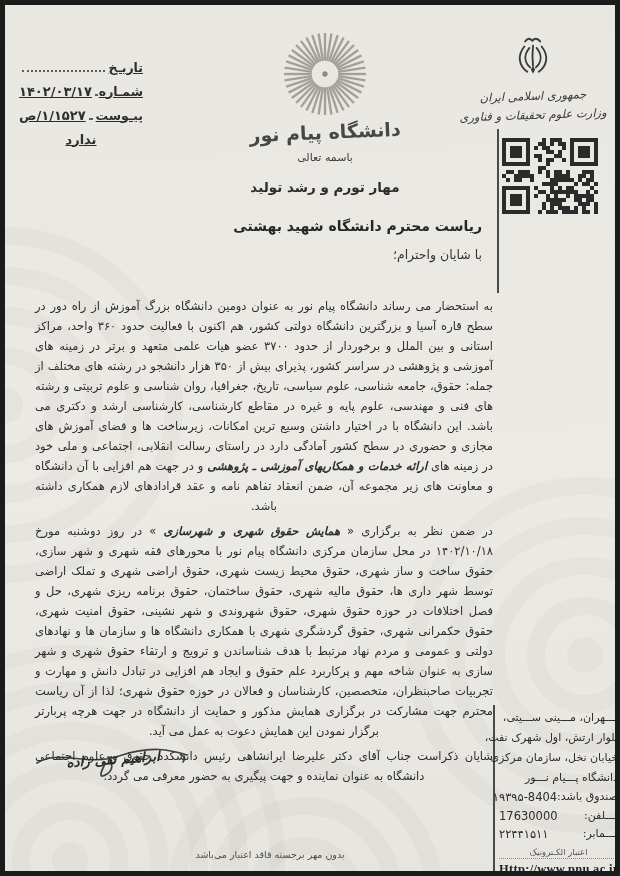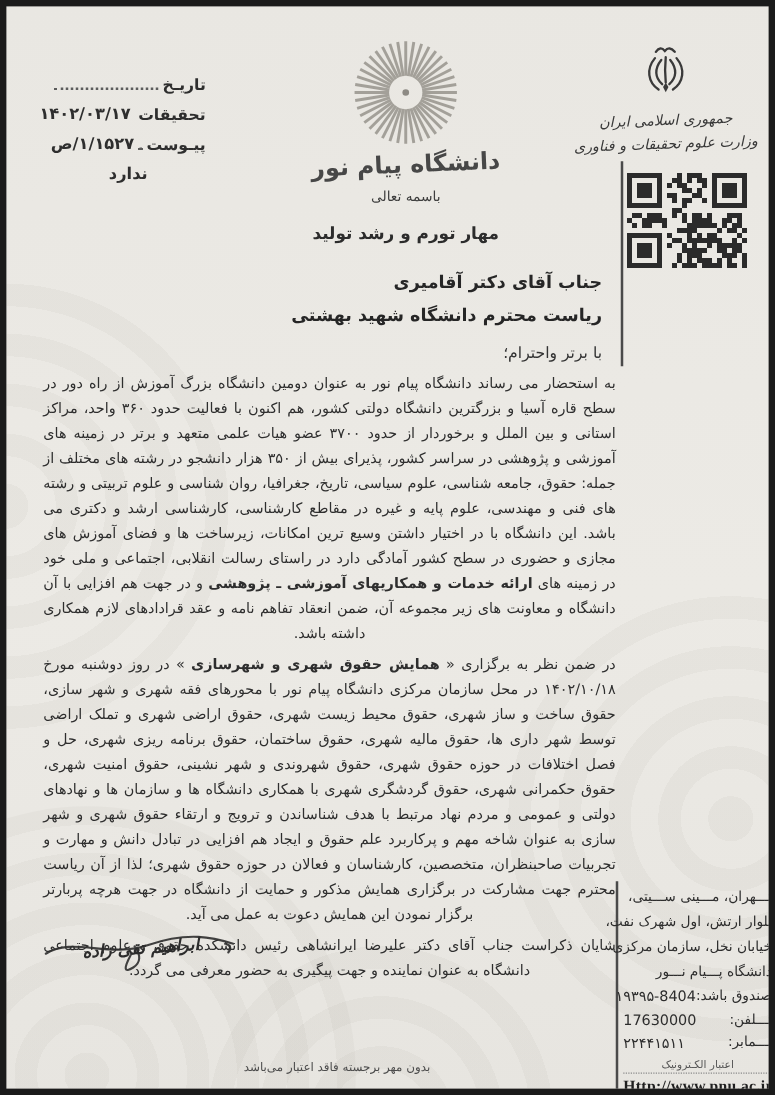--- a/index.html
+++ b/index.html
@@ -10,21 +10,21 @@
     font-family:"DejaVu Sans",sans-serif; color:#303030; direction:rtl;
   }
   .wm{position:absolute;border-radius:50%;pointer-events:none;
       background:repeating-radial-gradient(circle at center, rgba(120,115,100,0.05) 0 18px, rgba(255,255,255,0) 18px 40px);}
   .wm1{width:430px;height:430px;left:-150px;top:640px;}
   .wm2{width:360px;height:360px;right:-150px;top:470px;}
   .wm3{width:300px;height:300px;left:150px;top:740px;}
   .wm4{width:380px;height:380px;left:-190px;top:210px;}
 
   
-  .meta{position:absolute;left:36px;top:50px;width:124px;font-size:12.5px;color:#2e2e2e;}
+  .meta{position:absolute;left:14px;top:50px;width:124px;font-size:12.5px;color:#2e2e2e;text-decoration:underline;}
   .frow{display:flex;direction:rtl;align-items:center;height:24px;}
   .flabel{font-weight:bold;white-space:nowrap;letter-spacing:1px;}
   .leader{flex:1;border-bottom:2px dotted #5c5c5c;height:2px;margin:6px 3px 0;}
   .fvalue{font-weight:bold;font-size:13px;white-space:nowrap;}
   .ltr-vis{direction:ltr;unicode-bidi:bidi-override;}
   .attach{justify-content:center;}
 
   
   .center-head{position:absolute;left:228px;top:26px;width:184px;text-align:center;}
   .burst{width:86px;height:86px;}
@@ -44,21 +44,21 @@
 
   
   .recipient{position:absolute;right:133px;top:208px;text-align:right;}
   .rec-line{font-size:14px;font-weight:bold;line-height:27px;color:#262626;}
   .salutation{font-size:12.5px;margin-top:7px;color:#333;}
 
   
   .body-text{position:absolute;left:30px;top:291px;width:458px;
     font-size:11.5px;line-height:20px;text-align:justify;text-align-last:center;color:#2e2e2e;}
   .body-text p{margin:0 0 5px;}
-  .seg-em{font-weight:bold;}
+  .seg-em{font-weight:bold;font-style:italic;}
 
   
   .sig{position:absolute;left:28px;top:746px;width:160px;text-align:center;}
   .sig-name{font-size:13.5px;font-weight:bold;font-style:italic;transform:rotate(-4deg);color:#2c2c2c;}
   .sig-title{font-size:13px;font-weight:bold;margin-top:4px;color:#262626;}
   .sig-scrawl{position:absolute;left:0;top:-12px;width:160px;height:46px;pointer-events:none;}
 
   .stamp-note{position:absolute;left:150px;top:844px;width:230px;text-align:center;
     font-size:9.5px;color:#4c4c4c;}
 
@@ -82,21 +82,21 @@
   <div class="wm wm3"></div>
   <div class="wm wm4"></div>
 
   <div class="meta">
     <div class="frow">
       <span class="flabel">تاریـخ</span>
       <span class="leader"></span>
       <span class="fvalue ltr-vis"></span>
     </div>
     <div class="frow">
-      <span class="flabel">تحقیقات</span>
+      <span class="flabel">شمـاره</span>
       <span class="leader"></span>
       <span class="fvalue ltr-vis">۱۴۰۲/۰۳/۱۷</span>
     </div>
     <div class="frow">
       <span class="flabel">پیـوست</span>
       <span class="leader"></span>
       <span class="fvalue ltr-vis">ص/۱/۱۵۲۷</span>
     </div>
     <div class="frow attach">
       <span class="fvalue">ندارد</span>
@@ -308,23 +308,22 @@
         <rect x="76" y="8" width="12" height="12"></rect>
         <rect x="0" y="48" width="28" height="28"></rect>
         <rect x="4" y="52" width="20" height="20" fill="#e9e7e2"></rect>
         <rect x="8" y="56" width="12" height="12"></rect>
         <rect x="76" y="56" width="12" height="12"></rect>
         <rect x="80" y="60" width="4" height="4" fill="#e9e7e2"></rect>
       </svg>
   </div>
 
   <div class="recipient">
-    <div class="rec-line">جناب آقای دکتر آقامیری</div>
     <div class="rec-line">ریاست محترم دانشگاه شهید بهشتی</div>
-    <div class="salutation">با برتر واحترام؛</div>
+    <div class="salutation">با شایان واحترام؛</div>
   </div>
 
   <div class="body-text">
     <p><span>به استحضار می رساند دانشگاه پیام نور به عنوان دومین دانشگاه بزرگ آموزش از راه دور در سطح قاره آسیا و بزرگترین دانشگاه دولتی کشور، هم اکنون با فعالیت حدود ۳۶۰ واحد، مراکز استانی و بین الملل و برخوردار از حدود ۳۷۰۰ عضو هیات علمی متعهد و برتر در زمینه های آموزشی و پژوهشی در سراسر کشور، پذیرای بیش از ۳۵۰ هزار دانشجو در رشته های مختلف از جمله: حقوق، جامعه شناسی، علوم سیاسی، تاریخ، جغرافیا، روان شناسی و علوم تربیتی و رشته های فنی و مهندسی، علوم پایه و غیره در مقاطع کارشناسی، کارشناسی ارشد و دکتری می باشد. این دانشگاه با در اختیار داشتن وسیع ترین امکانات، زیرساخت ها و فضای آموزش های مجازی و حضوری در سطح کشور آمادگی دارد در راستای رسالت انقلابی، اجتماعی و ملی خود در زمینه های </span><span class="seg-em">ارائه خدمات و همکاریهای آموزشی ـ پژوهشی</span><span> و در جهت هم افزایی با آن دانشگاه و معاونت های زیر مجموعه آن، ضمن انعقاد تفاهم نامه و عقد قرادادهای لازم همکاری داشته باشد.</span></p>
     <p><span>در ضمن نظر به برگزاری « </span><span class="seg-em">همایش حقوق شهری و شهرسازی</span><span> » در روز دوشنبه مورخ ۱۴۰۲/۱۰/۱۸ در محل سازمان مرکزی دانشگاه پیام نور با محورهای فقه شهری و شهر سازی، حقوق ساخت و ساز شهری، حقوق محیط زیست شهری، حقوق اراضی شهری و تملک اراضی توسط شهر داری ها، حقوق مالیه شهری، حقوق ساختمان، حقوق برنامه ریزی شهری، حل و فصل اختلافات در حوزه حقوق شهری، حقوق شهروندی و شهر نشینی، حقوق امنیت شهری، حقوق حکمرانی شهری، حقوق گردشگری شهری با همکاری دانشگاه ها و سازمان ها و نهادهای دولتی و عمومی و مردم نهاد مرتبط با هدف شناساندن و ترویج و ارتقاء حقوق شهری و شهر سازی به عنوان شاخه مهم و پرکاربرد علم حقوق و ایجاد هم افزایی در تبادل دانش و مهارت و تجربیات صاحبنظران، متخصصین، کارشناسان و فعالان در حوزه حقوق شهری؛ لذا از آن ریاست محترم جهت مشارکت در برگزاری همایش مذکور و حمایت از دانشگاه در جهت هرچه پربارتر برگزار نمودن این همایش دعوت به عمل می آید.</span></p>
     <p>شایان ذکراست جناب آقای دکتر علیرضا ایرانشاهی رئیس دانشکده حقوق و علوم اجتماعی دانشگاه به عنوان نماینده و جهت پیگیری به حضور معرفی می گردد.</p>
   </div>
 
   <div class="sig">
     <svg class="sig-scrawl" viewBox="0 0 160 46" stroke="#2f2f2f" stroke-width="1.7" fill="none" stroke-linecap="round" opacity="0.9">

